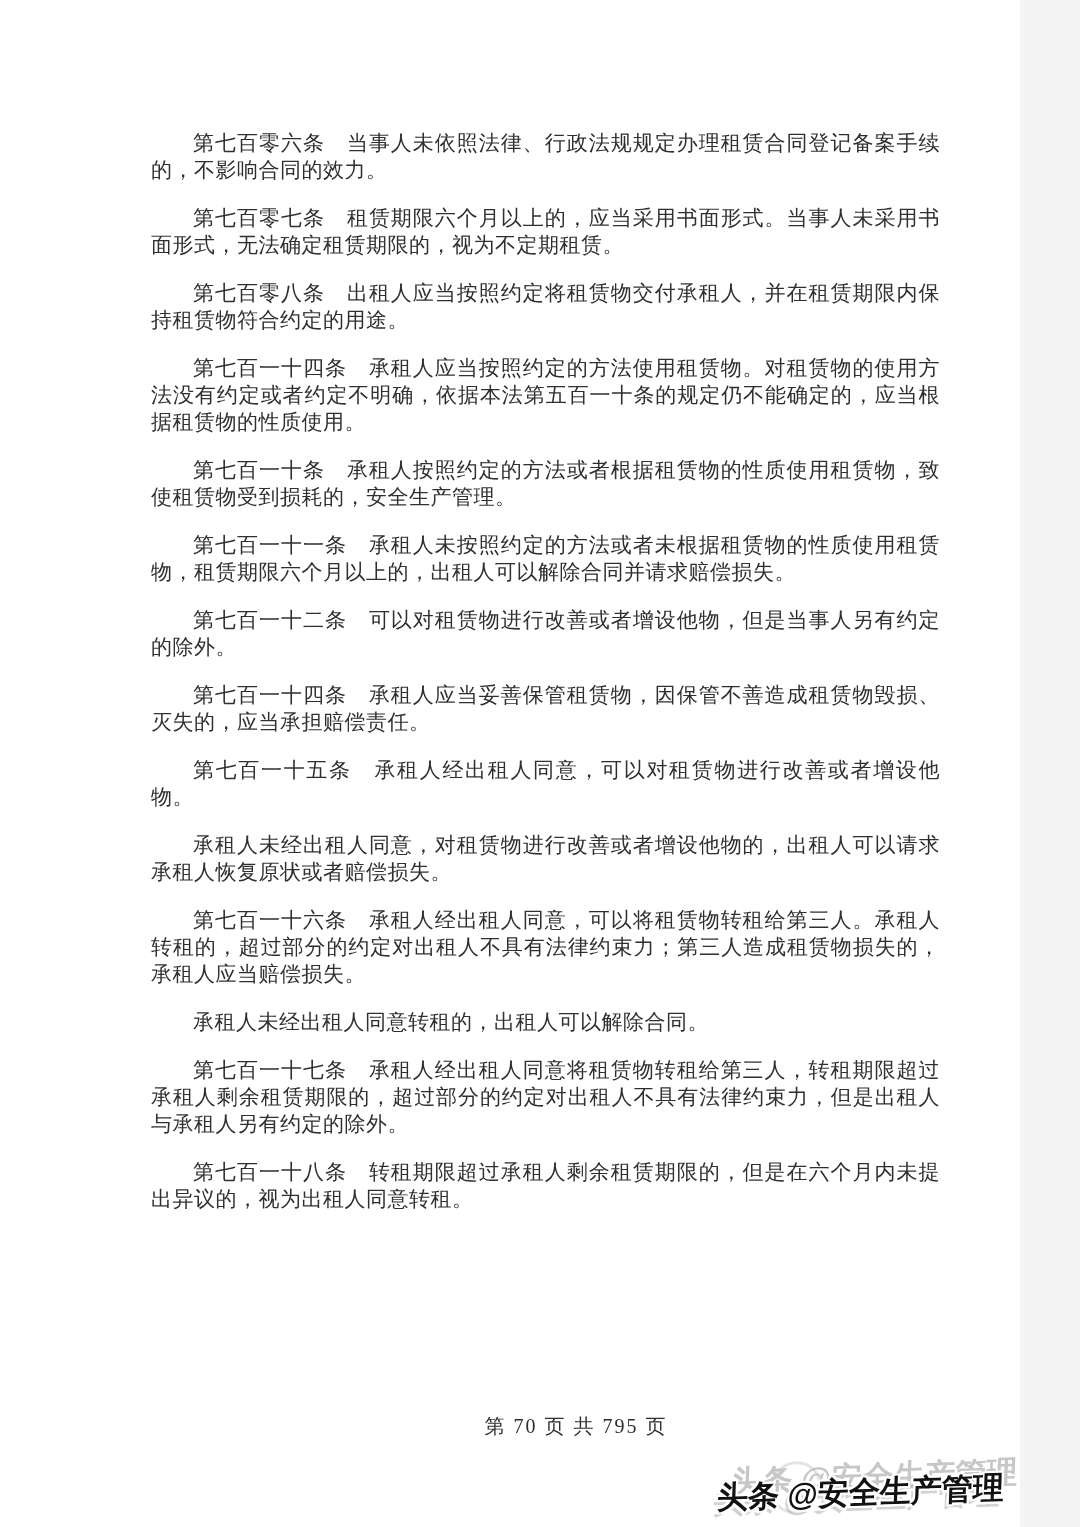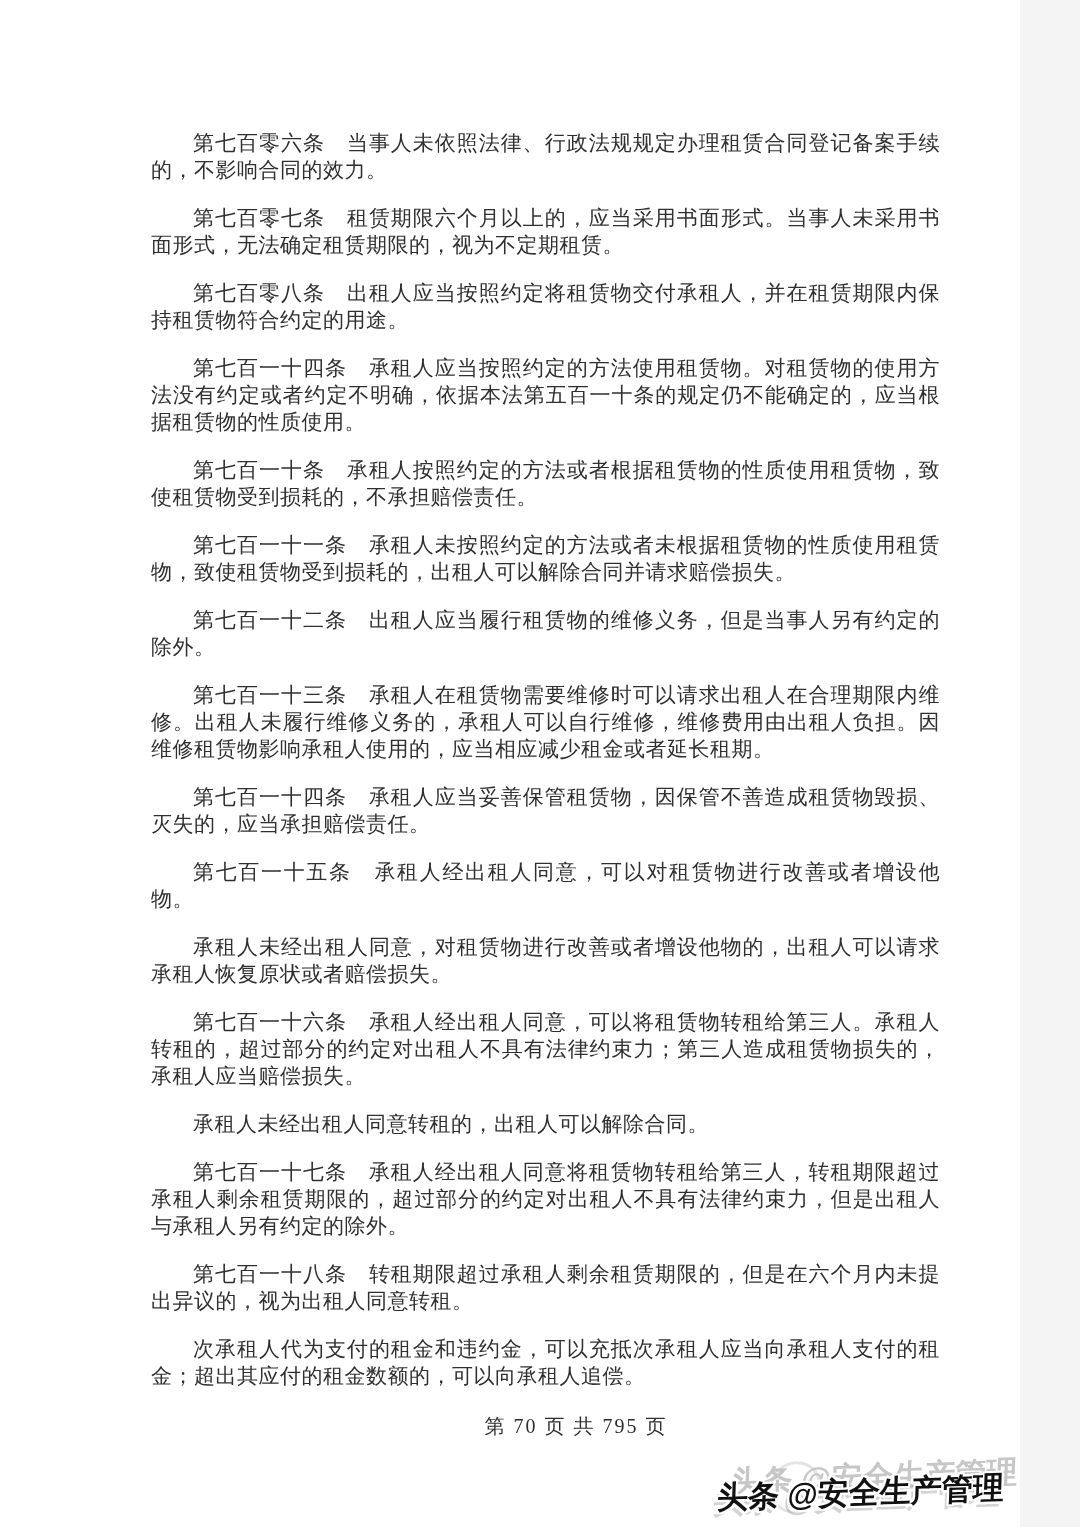--- a/index.html
+++ b/index.html
@@ -90,32 +90,30 @@
 </head>
 <body>
 
 <div class="page">
 
   <main class="content">
     <p class="para">第七百零六条　当事人未依照法律、行政法规规定办理租赁合同登记备案手续的，不影响合同的效力。</p>
     <p class="para">第七百零七条　租赁期限六个月以上的，应当采用书面形式。当事人未采用书面形式，无法确定租赁期限的，视为不定期租赁。</p>
     <p class="para">第七百零八条　出租人应当按照约定将租赁物交付承租人，并在租赁期限内保持租赁物符合约定的用途。</p>
     <p class="para">第七百一十四条　承租人应当按照约定的方法使用租赁物。对租赁物的使用方法没有约定或者约定不明确，依据本法第五百一十条的规定仍不能确定的，应当根据租赁物的性质使用。</p>
-    <p class="para">第七百一十条　承租人按照约定的方法或者根据租赁物的性质使用租赁物，致使租赁物受到损耗的，不承担赔偿责任。</p>
-    <p class="para">第七百一十一条　承租人未按照约定的方法或者未根据租赁物的性质使用租赁物，致使租赁物受到损耗的，出租人可以解除合同并请求赔偿损失。</p>
-    <p class="para">第七百一十二条　出租人应当履行租赁物的维修义务，但是当事人另有约定的除外。</p>
-    <p class="para">第七百一十三条　承租人在租赁物需要维修时可以请求出租人在合理期限内维修。出租人未履行维修义务的，承租人可以自行维修，维修费用由出租人负担。因维修租赁物影响承租人使用的，应当相应减少租金或者延长租期。</p>
+    <p class="para">第七百一十条　承租人按照约定的方法或者根据租赁物的性质使用租赁物，致使租赁物受到损耗的，安全生产管理。</p>
+    <p class="para">第七百一十一条　承租人未按照约定的方法或者未根据租赁物的性质使用租赁物，租赁期限六个月以上的，出租人可以解除合同并请求赔偿损失。</p>
+    <p class="para">第七百一十二条　可以对租赁物进行改善或者增设他物，但是当事人另有约定的除外。</p>
     <p class="para">第七百一十四条　承租人应当妥善保管租赁物，因保管不善造成租赁物毁损、灭失的，应当承担赔偿责任。</p>
     <p class="para">第七百一十五条　承租人经出租人同意，可以对租赁物进行改善或者增设他物。</p>
     <p class="para">承租人未经出租人同意，对租赁物进行改善或者增设他物的，出租人可以请求承租人恢复原状或者赔偿损失。</p>
     <p class="para">第七百一十六条　承租人经出租人同意，可以将租赁物转租给第三人。承租人转租的，超过部分的约定对出租人不具有法律约束力；第三人造成租赁物损失的，承租人应当赔偿损失。</p>
     <p class="para">承租人未经出租人同意转租的，出租人可以解除合同。</p>
     <p class="para">第七百一十七条　承租人经出租人同意将租赁物转租给第三人，转租期限超过承租人剩余租赁期限的，超过部分的约定对出租人不具有法律约束力，但是出租人与承租人另有约定的除外。</p>
     <p class="para">第七百一十八条　转租期限超过承租人剩余租赁期限的，但是在六个月内未提出异议的，视为出租人同意转租。</p>
-    <p class="para">次承租人代为支付的租金和违约金，可以充抵次承租人应当向承租人支付的租金；超出其应付的租金数额的，可以向承租人追偿。</p>
   </main>
 
   <div class="footer">
     <span class="page-num">第 70 页 共 795 页</span>
   </div>
 
   <div class="watermark">
     <span class="wm-circle"></span>
     <span class="wm-ghost">头条 @安全生产管理</span>
     <span class="wm-main">头条 @安全生产管理</span>

